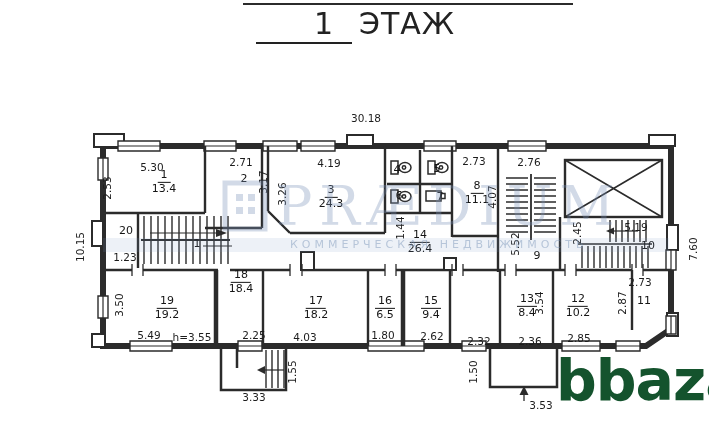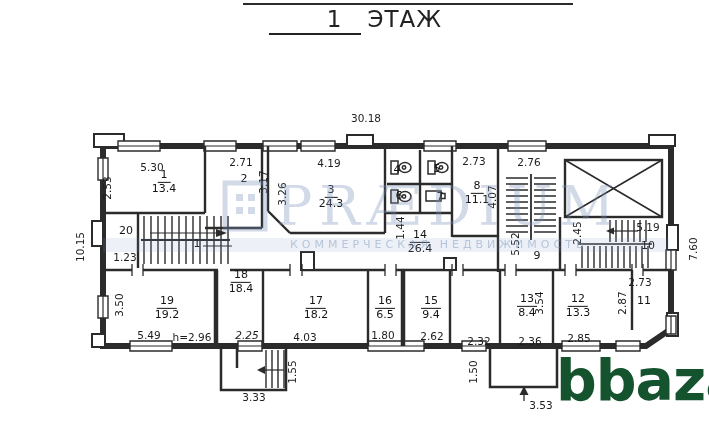--- a/index.html
+++ b/index.html
@@ -1,20 +1,20 @@
 <!DOCTYPE html>
 <html><head>
 <meta charset="utf-8">
 <style>
   html,body{margin:0;padding:0;background:#fff;}
   #screen{position:relative;width:709px;height:425px;background:#fff;overflow:hidden;
           font-family:"DejaVu Sans",sans-serif;color:#1c1c1c;}
   #top-rule{position:absolute;left:243px;top:3px;width:330px;height:2px;background:#2b2b2b;}
   #title{position:absolute;top:6px;left:0;width:665px;text-align:center;text-indent:46px;
-         font-size:23px;letter-spacing:1px;color:#222;}
+         font-size:30px;letter-spacing:1px;color:#222;}
   .title-num{display:inline-block;border-bottom:2px solid #222;padding:0 18px 1px 12px;margin-right:7px;}
   #plan-svg{position:absolute;left:0;top:0;}
   .dim{position:absolute;transform:translate(-50%,-50%);font-size:10.5px;line-height:1;
        white-space:nowrap;color:#1c1c1c;}
   .dim.rot{transform:translate(-50%,-50%) rotate(-90deg);}
   .room{position:absolute;transform:translate(-50%,-50%);display:flex;flex-direction:column;
         align-items:center;font-size:11px;line-height:1.15;color:#151515;}
   .room .rnum{padding:0 3px;}
   .room.frac .rnum{border-bottom:1px solid #151515;}
   
@@ -134,28 +134,28 @@
       <div class="dim" style="left: 152px; top: 167px;">5.30</div>
       <div class="dim rot" style="left: 107px; top: 188px;">2.53</div>
       <div class="dim" style="left: 241px; top: 162px;">2.71</div>
       <div class="dim rot" style="left: 263px; top: 182px;">3.17</div>
       <div class="dim rot" style="left: 282px; top: 194px;">3.26</div>
       <div class="dim" style="left: 329px; top: 163px;">4.19</div>
       <div class="dim" style="left: 474px; top: 161px;">2.73</div>
       <div class="dim rot" style="left: 492px; top: 197px;">4.07</div>
       <div class="dim" style="left: 529px; top: 162px;">2.76</div>
       <div class="dim rot" style="left: 577px; top: 233px;">2.45</div>
-      <div class="dim" style="left: 636px; top: 227px; margin-left: 12px;">5.19</div>
+      <div class="dim" style="left: 636px; top: 227px;">5.19</div>
       <div class="dim rot" style="left: 515px; top: 244px;">5.52</div>
       <div class="dim rot" style="left: 400px; top: 228px;">1.44</div>
       <div class="dim" style="left: 125px; top: 257px;">1.23</div>
       <div class="dim rot" style="left: 119px; top: 305px;">3.50</div>
       <div class="dim" style="left: 149px; top: 335px;">5.49</div>
-      <div class="dim" style="left: 192px; top: 337px;">h=2.96</div>
-      <div class="dim" style="left: 247px; top: 335px; font-style: italic;">2.25</div>
+      <div class="dim" style="left: 192px; top: 337px;">h=3.55</div>
+      <div class="dim" style="left: 254px; top: 335px;">2.25</div>
       <div class="dim" style="left: 305px; top: 337px;">4.03</div>
       <div class="dim" style="left: 383px; top: 335px;">1.80</div>
       <div class="dim" style="left: 432px; top: 336px;">2.62</div>
       <div class="dim" style="left: 479px; top: 341px;">2.32</div>
       <div class="dim" style="left: 530px; top: 341px;">2.36</div>
       <div class="dim" style="left: 579px; top: 338px;">2.85</div>
       <div class="dim rot" style="left: 539px; top: 303px;">3.54</div>
       <div class="dim" style="left: 640px; top: 282px;">2.73</div>
       <div class="dim rot" style="left: 622px; top: 303px;">2.87</div>
       <div class="dim" style="left: 254px; top: 397px;">3.33</div>
@@ -195,21 +195,21 @@
         <span class="rnum">9</span>
       </div>
       <div class="room" style="left: 648px; top: 246px;">
         <span class="rnum">10</span>
       </div>
       <div class="room" style="left: 644px; top: 301px;">
         <span class="rnum">11</span>
       </div>
       <div class="room frac" style="left: 578px; top: 306px;">
         <span class="rnum">12</span>
-        <span class="rarea">13.3</span>
+        <span class="rarea">10.2</span>
       </div>
       <div class="room frac" style="left: 527px; top: 306px;">
         <span class="rnum">13</span>
         <span class="rarea">8.4</span>
       </div>
       <div class="room frac" style="left: 400px; top: 242px; margin-left: 20px;">
         <span class="rnum">14</span>
         <span class="rarea">26.4</span>
       </div>
       <div class="room frac" style="left: 431px; top: 308px;">

